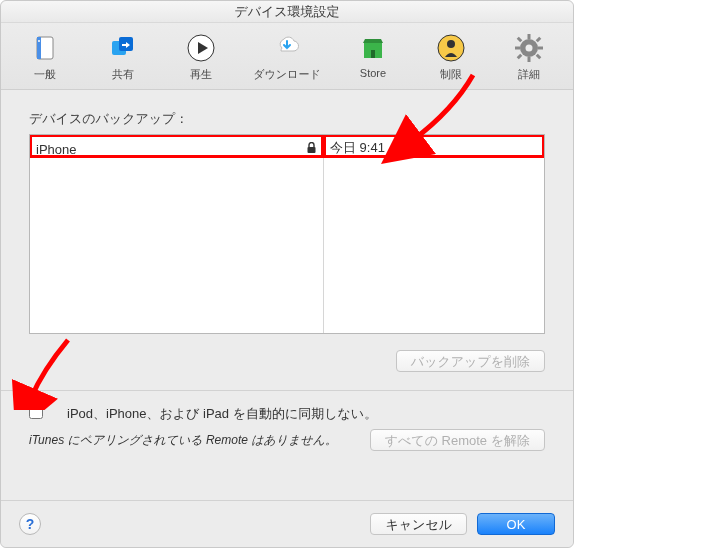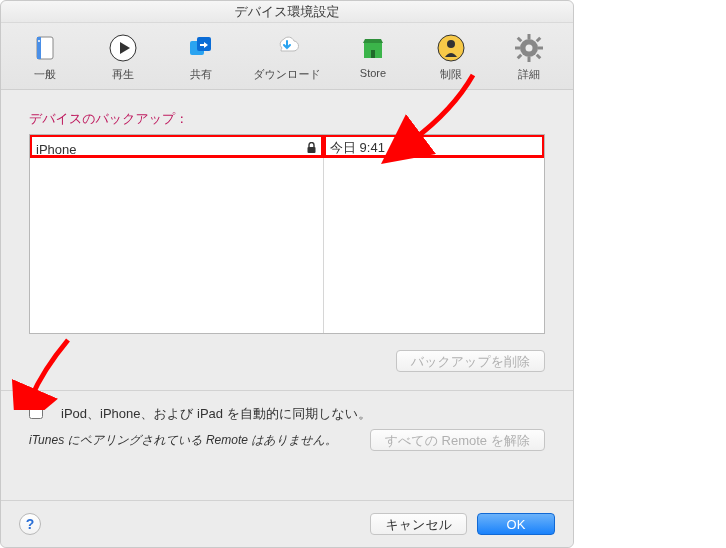--- a/index.html
+++ b/index.html
@@ -67,21 +67,21 @@
   }
   .content {
     flex:1;
     padding: 20px 28px 14px;
     display:flex;
     flex-direction:column;
     position:relative;
   }
   .section-label {
     font-size: 13px;
-    color: #be185d;
+    color: #404040;
     margin-bottom: 6px;
   }
   .backup-table {
     border: 1px solid #b8b8b8;
     background: #fff;
     height: 200px;
     display: flex;
     border-radius: 0;
     overflow:hidden;
   }
@@ -119,21 +119,21 @@
     color:#b0b0b0;
   }
   .divider {
     border:none;
     border-top:1px solid #d2d2d2;
     margin: 18px -28px 14px;
   }
   .checkbox-row {
     display:flex;
     align-items:flex-start;
-    gap:18px;
+    gap:24px;
     margin-bottom:6px;
   }
   .checkbox-row input[type=checkbox]{
     width:14px;height:14px;
     accent-color:#999;
   }
   .status-row {
     display:flex;
     align-items:center;
     justify-content:space-between;
@@ -184,35 +184,35 @@
             <rect x="6" y="3" width="16" height="22" rx="2" fill="#fff" stroke="#888"></rect>
             <rect x="6" y="3" width="4" height="22" fill="#4a8fe7"></rect>
             <circle cx="8" cy="7" r="1" fill="#fff"></circle>
           </svg>
       </div>
       <span>一般</span>
     </div>
     <div class="tool-item">
       <div class="icon-box">
         <svg width="30" height="30" viewBox="0 0 30 30">
-            <circle cx="15" cy="15" r="13" fill="#fff" stroke="#333" stroke-width="1"></circle>
-            <polygon points="12,9 22,15 12,21" fill="#333"></polygon>
-          </svg>
-      </div>
-      <span>再生</span>
-    </div>
-    <div class="tool-item">
-      <div class="icon-box">
-        <svg width="30" height="30" viewBox="0 0 30 30">
             <rect x="4" y="8" width="14" height="14" rx="2" fill="#2aa3f0"></rect>
             <rect x="11" y="4" width="14" height="14" rx="2" fill="#0a6cd6"></rect>
             <path d="M14 11 l4 0 l0 -2 l4 3 l-4 3 l0 -2 l-4 0 z" fill="#fff"></path>
           </svg>
       </div>
       <span>共有</span>
+    </div>
+    <div class="tool-item">
+      <div class="icon-box">
+        <svg width="30" height="30" viewBox="0 0 30 30">
+            <circle cx="15" cy="15" r="13" fill="#fff" stroke="#333" stroke-width="1"></circle>
+            <polygon points="12,9 22,15 12,21" fill="#333"></polygon>
+          </svg>
+      </div>
+      <span>再生</span>
     </div>
     <div class="tool-item" style="width:78px">
       <div class="icon-box">
         <svg width="30" height="30" viewBox="0 0 30 30">
             <path d="M10 15 a8 6 0 0 1 2 -9 a6 6 0 0 1 10 2 a5 5 0 0 1 -1 10 h-12 a5 5 0 0 1 1 -3" fill="#fff" stroke="#bbb"></path>
             <path d="M15 8 v7 m-3 -3 l3 3 l3 -3" stroke="#2aa3f0" stroke-width="2" fill="none" stroke-linecap="round"></path>
           </svg>
       </div>
       <span>ダウンロード</span>
     </div>

